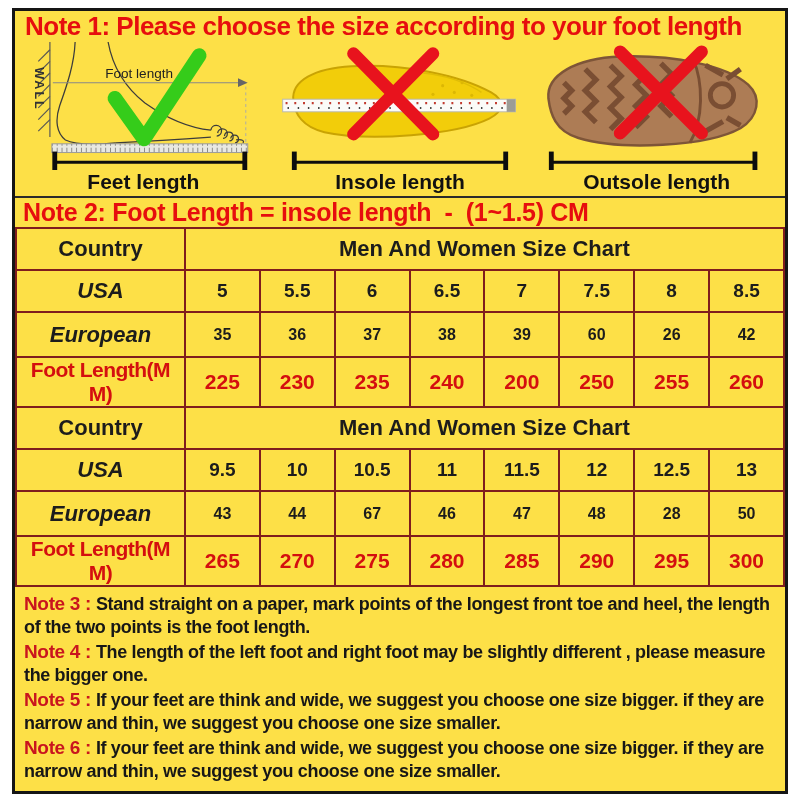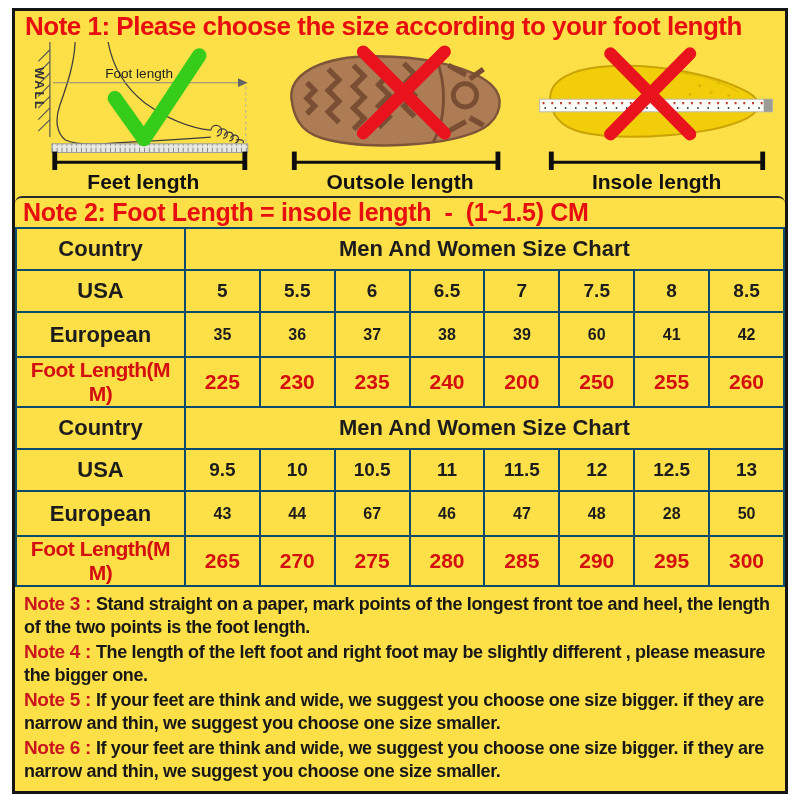--- a/index.html
+++ b/index.html
@@ -7,29 +7,29 @@
   .frame{position:absolute;left:12px;top:8px;width:770px;height:780px;
     border:3px solid #151515;background:#fde047;display:flex;flex-direction:column;overflow:hidden;}
   .title{height:42px;display:flex;align-items:center;padding-left:10px;
     color:#e60e0e;font-weight:bold;font-size:26px;letter-spacing:-0.5px;white-space:nowrap;}
   .illus{height:156px;display:flex;}
   .illu{flex:1;display:flex;flex-direction:column;align-items:center;justify-content:flex-end;}
   .art{width:250px;height:128px;display:block;}
   .art text{font-family:"Liberation Sans","DejaVu Sans",sans-serif;}
   .cap{height:26px;line-height:24px;font-size:21px;font-weight:bold;color:#111;text-align:right;}
   .note2{height:36px;border-top:2px solid #2a2a2a;display:flex;align-items:center;
-    padding-left:8px;color:#e60e0e;font-weight:bold;font-size:25px;letter-spacing:-0.3px;white-space:pre;border-radius:7px;}
+    padding-left:8px;color:#e60e0e;font-weight:bold;font-size:25px;letter-spacing:-0.3px;white-space:pre;}
   table.size-table{width:100%;border-collapse:collapse;table-layout:fixed;}
   table.size-table.second{margin-top:-2px;}
-  .size-table td{border:2px solid #0c4a6e;text-align:center;vertical-align:middle;
+  .size-table td{border:2px solid #7f1d1d;text-align:center;vertical-align:middle;
     font-weight:bold;color:#1c1c1c;padding:0;overflow:hidden;}
   .r-head td{height:40px;font-size:22px;}
   .r-usa td{height:40px;font-size:19px;}
   .r-euro td{height:43px;font-size:16px;}
-  .r-usa td.lab,.r-euro td.lab{font-size:22px;}
+  .r-usa td.lab,.r-euro td.lab{font-size:22px;font-style:italic;}
   .r-foot td{height:48px;font-size:21px;color:#d40f0f;}
   .r-foot td.lab{font-size:21px;letter-spacing:-0.5px;}
   .notes{flex:1;padding:5px 9px 12px 9px;font-size:18px;font-weight:bold;
     letter-spacing:-0.35px;line-height:23px;color:#171717;}
   .notes p{margin:0 0 1px 0;}
   .note-prefix{color:#c9151e;font-size:19px;margin-right:5px;}
 </style>
 </head>
 <body>
 
@@ -81,20 +81,53 @@
           <line x1="35" y1="113" x2="35" y2="132" stroke-width="5"></line>
           <line x1="231" y1="113" x2="231" y2="132" stroke-width="5"></line>
         </g>
       </svg>
       <div class="cap">Feet length</div>
     </div>
 
     <div class="illu">
       <svg class="art" viewBox="0 0 252 132">
         <g>
+          <path d="M16,60 C14,40 38,27 76,25 C128,22 188,34 220,52 C234,60 234,71 218,79 C184,96 94,103 48,93 C26,88 17,74 16,60 Z" fill="#f2cd0a" stroke="#c9a303" stroke-width="2"></path>
+          <path d="M150,32 C172,34 196,42 210,52" stroke="#e0bd06" stroke-width="1.5" fill="none"></path>
+          <g fill="#dcb704">
+            <circle cx="170" cy="45" r="1.6"></circle>
+              <circle cx="182" cy="52" r="1.6"></circle>
+            <circle cx="190" cy="42" r="1.6"></circle>
+              <circle cx="200" cy="55" r="1.6"></circle>
+            <circle cx="160" cy="54" r="1.6"></circle>
+              <circle cx="176" cy="62" r="1.6"></circle>
+          </g>
+        </g>
+        <g>
+          <rect x="5" y="59" width="240" height="13" fill="#fbfbf8" stroke="#b9b9b2" stroke-width="1"></rect>
+          <line x1="8" y1="63" x2="242" y2="63" stroke="#c23a2e" stroke-width="2.5" stroke-dasharray="2 7"></line>
+          <line x1="10" y1="68" x2="242" y2="68" stroke="#444" stroke-width="2" stroke-dasharray="1.5 9"></line>
+          <rect x="236" y="59" width="9" height="13" fill="#9c9c96"></rect>
+        </g>
+        <g stroke="#e8131d" stroke-width="13" stroke-linecap="round">
+          <line x1="78" y1="12" x2="160" y2="95"></line>
+          <line x1="160" y1="12" x2="78" y2="95"></line>
+        </g>
+        <g stroke="#0d0d0d">
+          <line x1="16" y1="124" x2="236" y2="124" stroke-width="3"></line>
+          <line x1="17" y1="113" x2="17" y2="132" stroke-width="5"></line>
+          <line x1="235" y1="113" x2="235" y2="132" stroke-width="5"></line>
+        </g>
+      </svg>
+      <div class="cap">Insole length</div>
+    </div>
+
+    <div class="illu">
+      <svg class="art" viewBox="0 0 252 132">
+        <g>
           <path d="M14,58 C12,34 42,17 88,15 C142,13 198,24 220,44 C234,57 231,77 212,89 C178,108 88,112 45,99 C21,92 16,74 14,58 Z" fill="#ad7c55" stroke="#7e5538" stroke-width="2.5"></path>
           <path d="M163,17 C174,42 174,80 160,104" stroke="#7a4e33" stroke-width="3" fill="none"></path>
           <g stroke="#7a4e33" stroke-width="5.5" fill="none">
             <path d="M52,28 l11,11 l-11,11 l11,11 l-11,11 l11,11"></path>
             <path d="M78,24 l11,11 l-11,11 l11,11 l-11,11 l11,11 l-11,11"></path>
             <path d="M104,22 l11,11 l-11,11 l11,11 l-11,11 l11,11 l-11,11"></path>
             <path d="M130,22 l11,11 l-11,11 l11,11 l-11,11 l11,11"></path>
             <path d="M30,42 l8,8 l-8,8 l8,8 l-8,8"></path>
             <circle cx="193" cy="55" r="12" stroke-width="5"></circle>
             <path d="M176,24 l18,10"></path>
@@ -109,53 +142,20 @@
         </g>
         <g stroke="#0d0d0d">
           <line x1="16" y1="124" x2="228" y2="124" stroke-width="3"></line>
           <line x1="17" y1="113" x2="17" y2="132" stroke-width="5"></line>
           <line x1="227" y1="113" x2="227" y2="132" stroke-width="5"></line>
         </g>
       </svg>
       <div class="cap">Outsole length</div>
     </div>
 
-    <div class="illu">
-      <svg class="art" viewBox="0 0 252 132">
-        <g>
-          <path d="M16,60 C14,40 38,27 76,25 C128,22 188,34 220,52 C234,60 234,71 218,79 C184,96 94,103 48,93 C26,88 17,74 16,60 Z" fill="#f2cd0a" stroke="#c9a303" stroke-width="2"></path>
-          <path d="M150,32 C172,34 196,42 210,52" stroke="#e0bd06" stroke-width="1.5" fill="none"></path>
-          <g fill="#dcb704">
-            <circle cx="170" cy="45" r="1.6"></circle>
-              <circle cx="182" cy="52" r="1.6"></circle>
-            <circle cx="190" cy="42" r="1.6"></circle>
-              <circle cx="200" cy="55" r="1.6"></circle>
-            <circle cx="160" cy="54" r="1.6"></circle>
-              <circle cx="176" cy="62" r="1.6"></circle>
-          </g>
-        </g>
-        <g>
-          <rect x="5" y="59" width="240" height="13" fill="#fbfbf8" stroke="#b9b9b2" stroke-width="1"></rect>
-          <line x1="8" y1="63" x2="242" y2="63" stroke="#c23a2e" stroke-width="2.5" stroke-dasharray="2 7"></line>
-          <line x1="10" y1="68" x2="242" y2="68" stroke="#444" stroke-width="2" stroke-dasharray="1.5 9"></line>
-          <rect x="236" y="59" width="9" height="13" fill="#9c9c96"></rect>
-        </g>
-        <g stroke="#e8131d" stroke-width="13" stroke-linecap="round">
-          <line x1="78" y1="12" x2="160" y2="95"></line>
-          <line x1="160" y1="12" x2="78" y2="95"></line>
-        </g>
-        <g stroke="#0d0d0d">
-          <line x1="16" y1="124" x2="236" y2="124" stroke-width="3"></line>
-          <line x1="17" y1="113" x2="17" y2="132" stroke-width="5"></line>
-          <line x1="235" y1="113" x2="235" y2="132" stroke-width="5"></line>
-        </g>
-      </svg>
-      <div class="cap">Insole length</div>
-    </div>
-
   </div>
 
   <div class="note2">Note 2: Foot Length = insole length  -  (1~1.5) CM</div>
 
   <table class="size-table">
     <colgroup>
         <col style="width:22%">
         <col span="8">
       </colgroup>
     <tbody>
@@ -175,21 +175,21 @@
       <td>8.5</td>
     </tr>
     <tr class="r-euro">
       <td class="lab">European</td>
       <td>35</td>
       <td>36</td>
       <td>37</td>
       <td>38</td>
       <td>39</td>
       <td>60</td>
-      <td>41</td>
+      <td>26</td>
       <td>42</td>
     </tr>
     <tr class="r-foot">
       <td class="lab">Foot Length(M M)</td>
       <td>225</td>
       <td>230</td>
       <td>235</td>
       <td>240</td>
       <td>200</td>
       <td>250</td>

